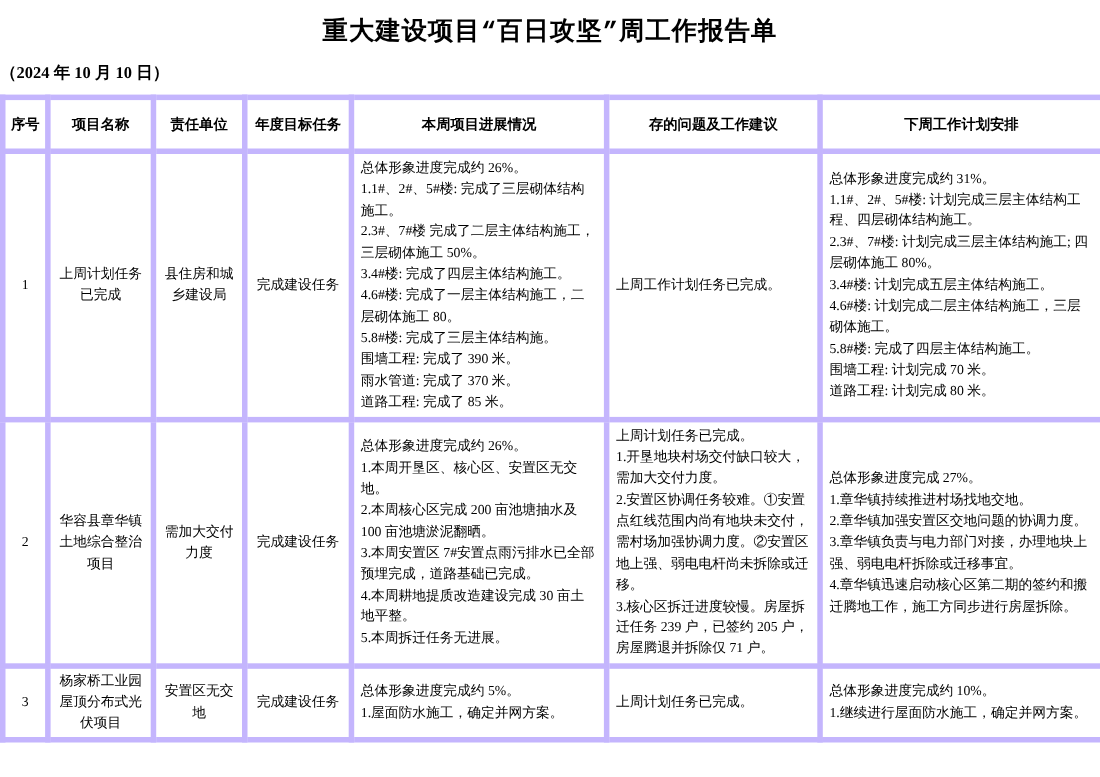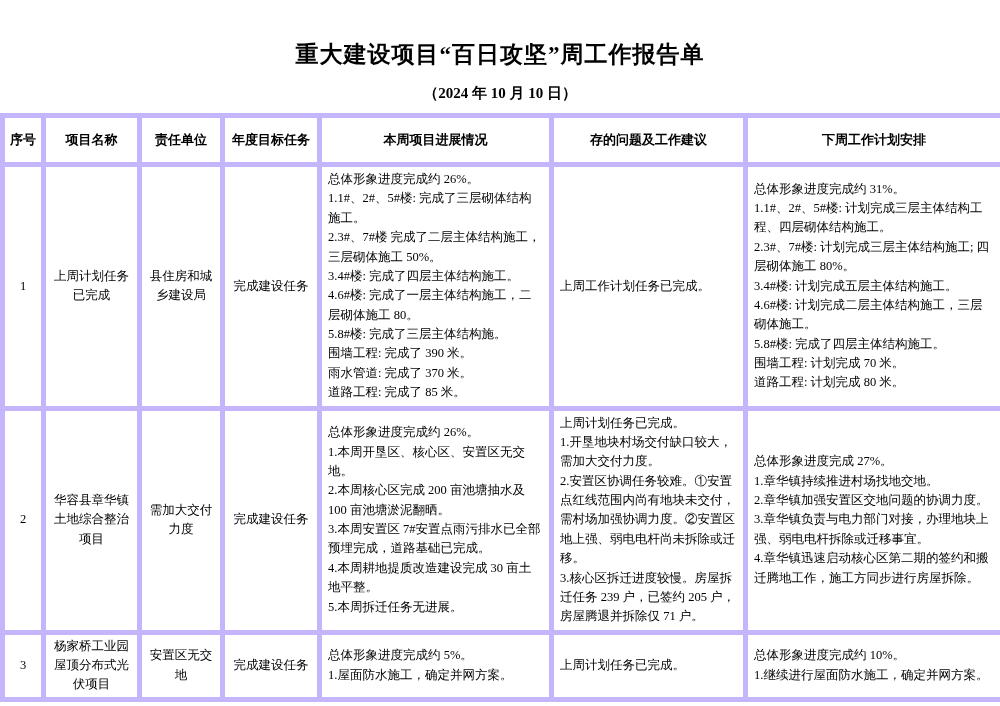--- a/index.html
+++ b/index.html
@@ -14,31 +14,31 @@
     width: 1000px;
     height: 706px;
     background: #ffffff;
     overflow: hidden;
   }
   .title {
     text-align: center;
     font-size: 23px;
     font-weight: bold;
     letter-spacing: 1px;
-    padding-top: 39px;
+    padding-top: 12px;
     margin: 0;
+    font-family: Liberation Mono, monospace;
   }
   .subtitle {
     text-align: center;
     font-size: 16px;
     font-weight: bold;
     margin: 14px 0 0 0;
   }
   .date {
-    text-align: center;
     font-size: 15px;
     font-weight: 600;
     margin: 14px 0 10px 0;
   }
   table.report {
     width: 1000px;
     border-collapse: collapse;
     table-layout: fixed;
     margin-top: 9px;
   }

